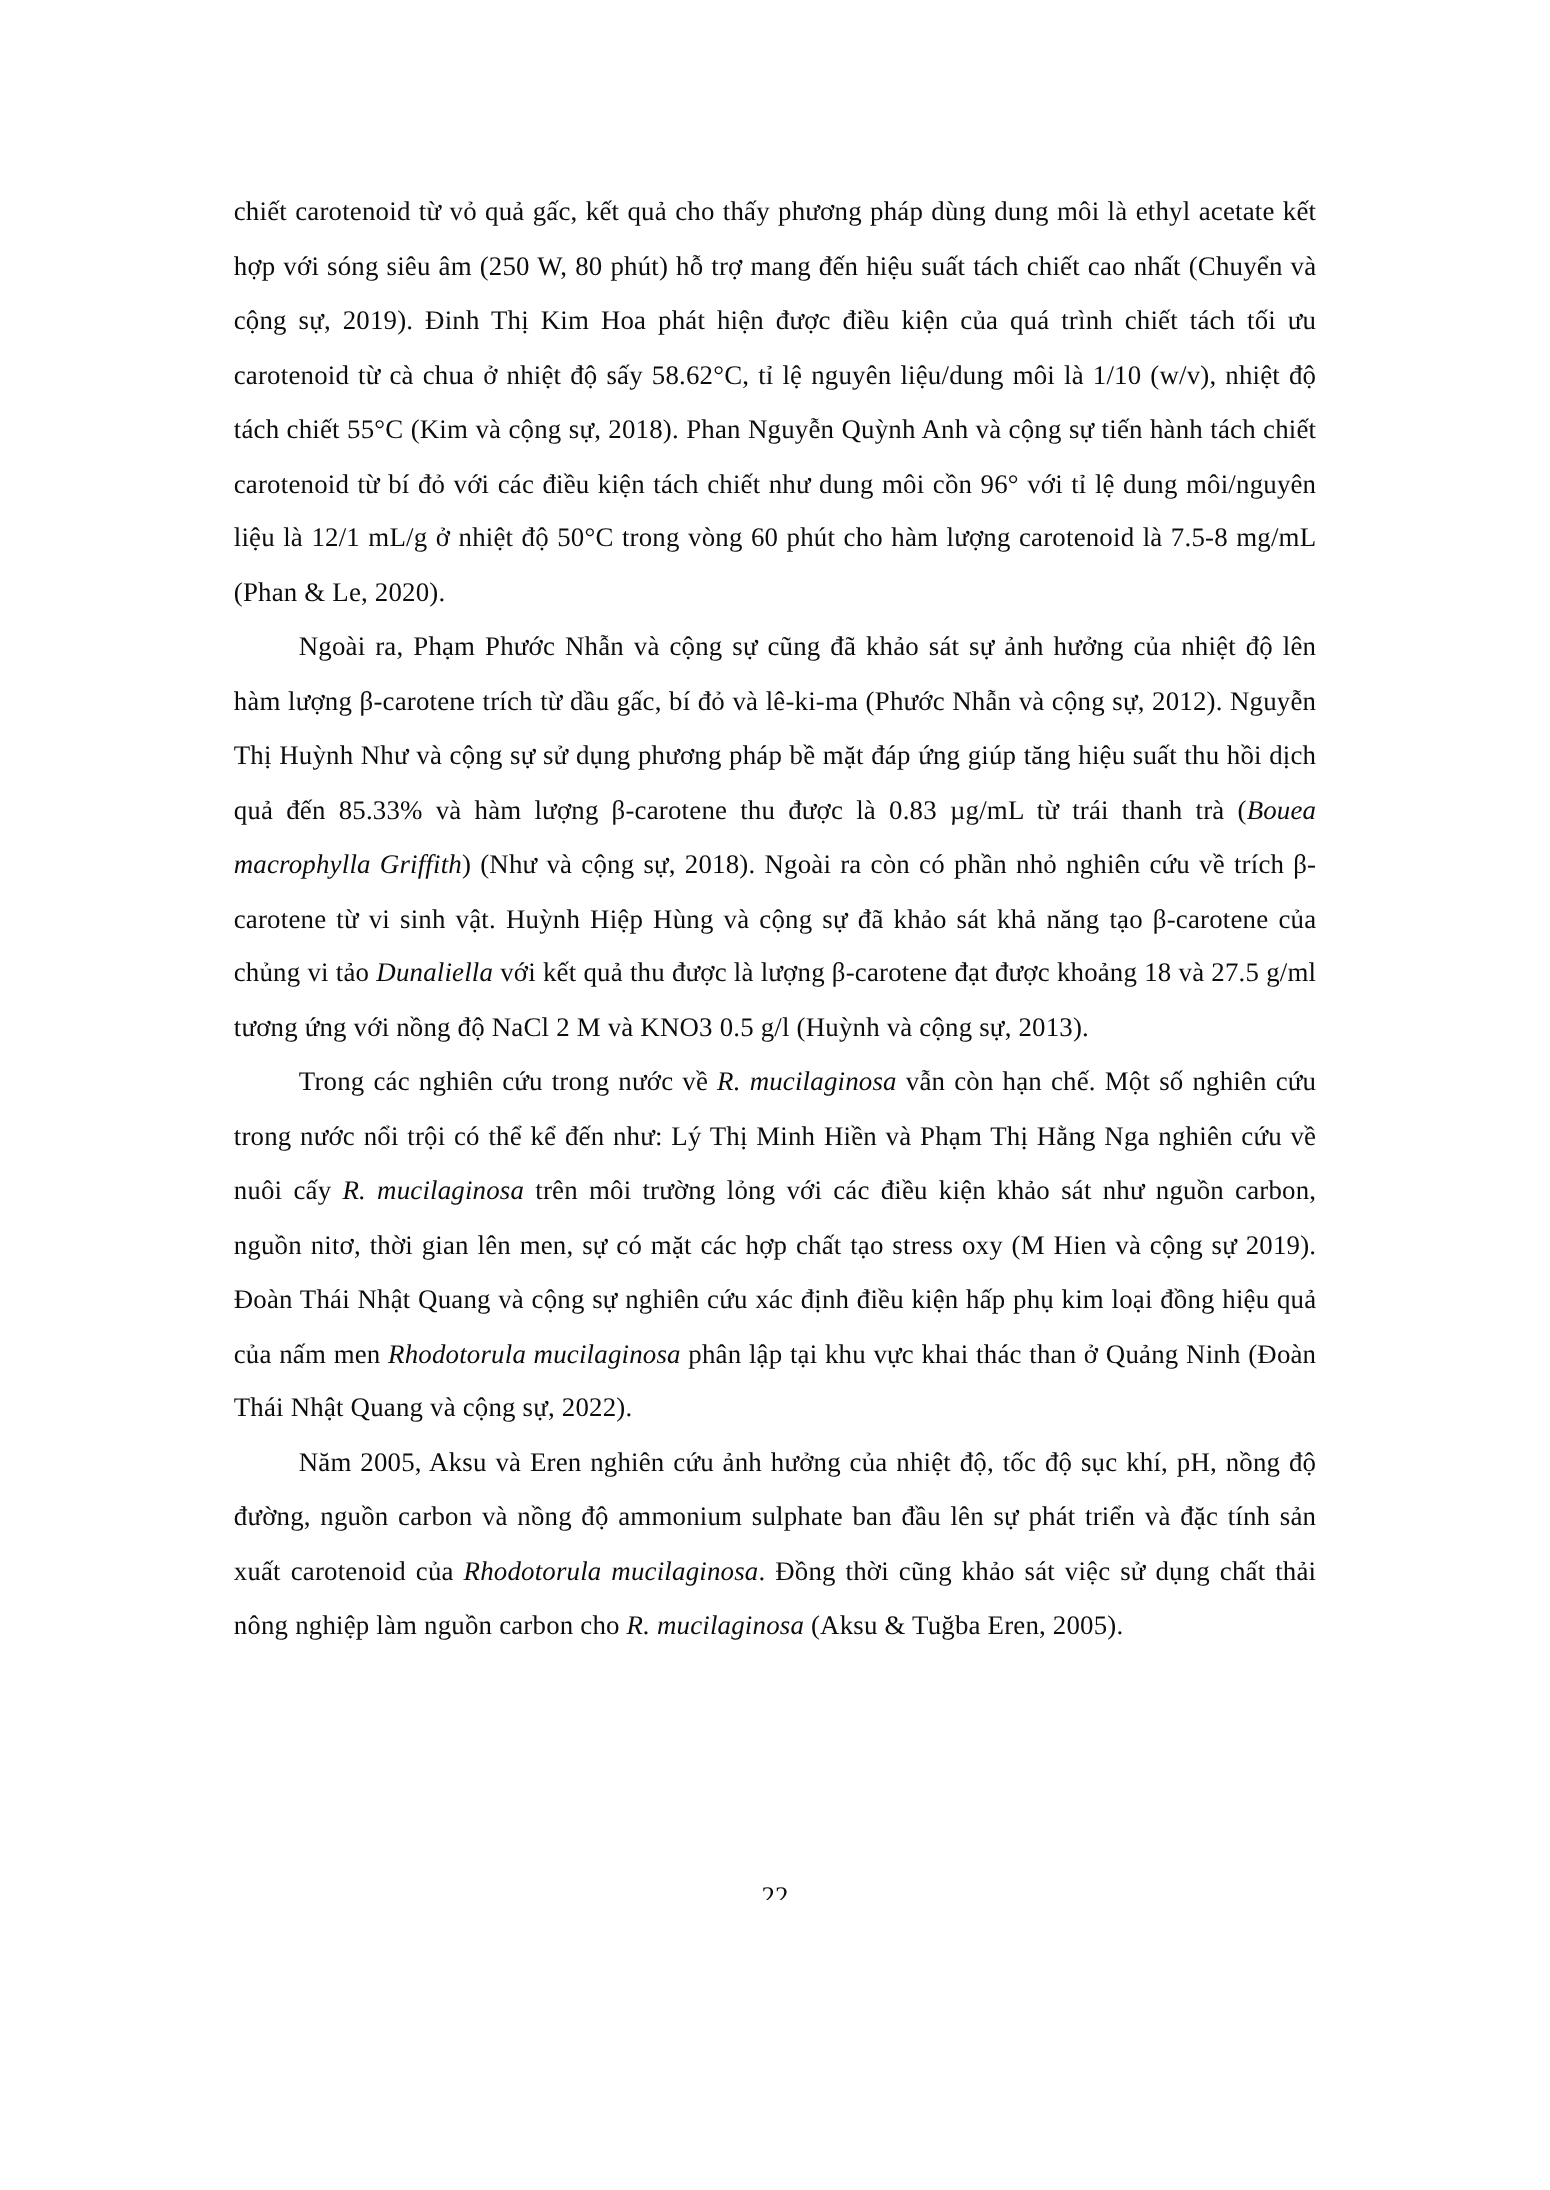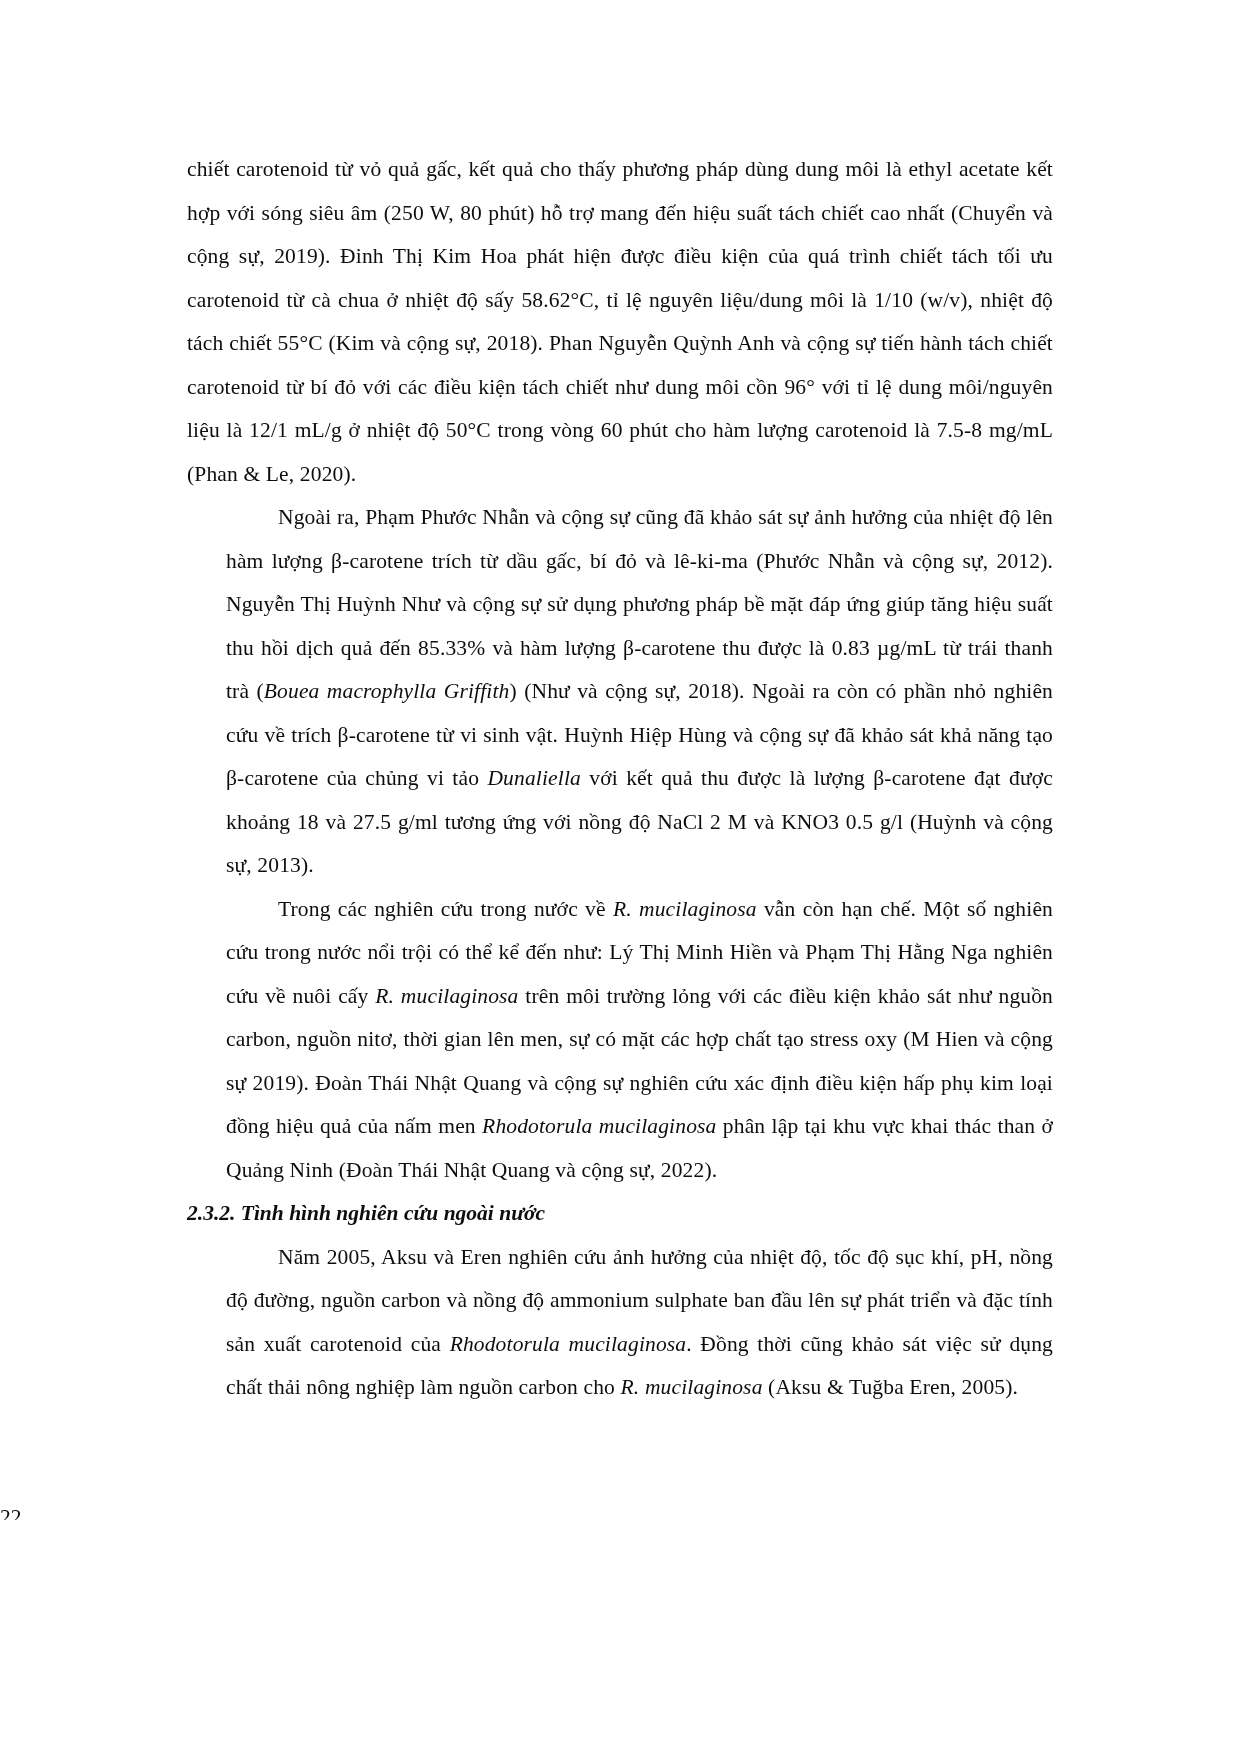--- a/index.html
+++ b/index.html
@@ -25,60 +25,58 @@
   p {
     margin: 0;
     font-size: 21.5px;
     line-height: 43.5px;
     text-align: justify;
     text-justify: inter-word;
     letter-spacing: 0.15px;
   }
   p.indent {
     text-indent: 52px;
-    margin-left: 39px;
   }
   p.first {
     text-indent: 0;
   }
   h3.subhead {
     margin: 0;
     font-size: 21.5px;
     line-height: 43.5px;
     font-weight: bold;
     font-style: italic;
     text-align: left;
   }
   .it {
     font-style: italic;
   }
   .pagenum {
     position: absolute;
     top: 1505px;
     left: 0;
     width: 1240px;
-    text-align: left;
+    text-align: center;
     font-family: "Liberation Serif", serif;
     font-size: 21.5px;
     color: #0d0d0d;
   }
 </style>
 </head>
 <body>
 
 <div class="page">
   <div class="content">
 
     <p class="first">chiết carotenoid từ vỏ quả gấc, kết quả cho thấy phương pháp dùng dung môi là ethyl acetate kết hợp với sóng siêu âm (250 W, 80 phút) hỗ trợ mang đến hiệu suất tách chiết cao nhất (Chuyển và cộng sự, 2019). Đinh Thị Kim Hoa phát hiện được điều kiện của quá trình chiết tách tối ưu carotenoid từ cà chua ở nhiệt độ sấy 58.62°C, tỉ lệ nguyên liệu/dung môi là 1/10 (w/v), nhiệt độ tách chiết 55°C (Kim và cộng sự, 2018). Phan Nguyễn Quỳnh Anh và cộng sự tiến hành tách chiết carotenoid từ bí đỏ với các điều kiện tách chiết như dung môi cồn 96° với tỉ lệ dung môi/nguyên liệu là 12/1 mL/g ở nhiệt độ 50°C trong vòng 60 phút cho hàm lượng carotenoid là 7.5-8 mg/mL (Phan &amp; Le, 2020).</p>
 
     <p class="indent">Ngoài ra, Phạm Phước Nhẫn và cộng sự cũng đã khảo sát sự ảnh hưởng của nhiệt độ lên hàm lượng β-carotene trích từ dầu gấc, bí đỏ và lê-ki-ma (Phước Nhẫn và cộng sự, 2012). Nguyễn Thị Huỳnh Như và cộng sự sử dụng phương pháp bề mặt đáp ứng giúp tăng hiệu suất thu hồi dịch quả đến 85.33% và hàm lượng β-carotene thu được là 0.83 µg/mL từ trái thanh trà (<span class="it">Bouea macrophylla Griffith</span>) (Như và cộng sự, 2018). Ngoài ra còn có phần nhỏ nghiên cứu về trích β-carotene từ vi sinh vật. Huỳnh Hiệp Hùng và cộng sự đã khảo sát khả năng tạo β-carotene của chủng vi tảo <span class="it">Dunaliella</span> với kết quả thu được là lượng β-carotene đạt được khoảng 18 và 27.5 g/ml tương ứng với nồng độ NaCl 2 M và KNO3 0.5 g/l (Huỳnh và cộng sự, 2013).</p>
 
     <p class="indent">Trong các nghiên cứu trong nước về <span class="it">R. mucilaginosa</span> vẫn còn hạn chế. Một số nghiên cứu trong nước nổi trội có thể kể đến như: Lý Thị Minh Hiền và Phạm Thị Hằng Nga nghiên cứu về nuôi cấy <span class="it">R. mucilaginosa</span> trên môi trường lỏng với các điều kiện khảo sát như nguồn carbon, nguồn nitơ, thời gian lên men, sự có mặt các hợp chất tạo stress oxy (M Hien và cộng sự 2019). Đoàn Thái Nhật Quang và cộng sự nghiên cứu xác định điều kiện hấp phụ kim loại đồng hiệu quả của nấm men <span class="it">Rhodotorula mucilaginosa</span> phân lập tại khu vực khai thác than ở Quảng Ninh (Đoàn Thái Nhật Quang và cộng sự, 2022).</p>
 
-    <h3 class="subhead">2.3.2. Tình hình nghiên cứu ngoài nước</h3>
 
     <p class="indent">Năm 2005, Aksu và Eren nghiên cứu ảnh hưởng của nhiệt độ, tốc độ sục khí, pH, nồng độ đường, nguồn carbon và nồng độ ammonium sulphate ban đầu lên sự phát triển và đặc tính sản xuất carotenoid của <span class="it">Rhodotorula mucilaginosa</span>. Đồng thời cũng khảo sát việc sử dụng chất thải nông nghiệp làm nguồn carbon cho <span class="it">R. mucilaginosa</span> (Aksu &amp; Tuğba Eren, 2005).</p>
 
 
   </div>
 
   <div class="pagenum">22</div>
 </div>
 
 </body></html>

